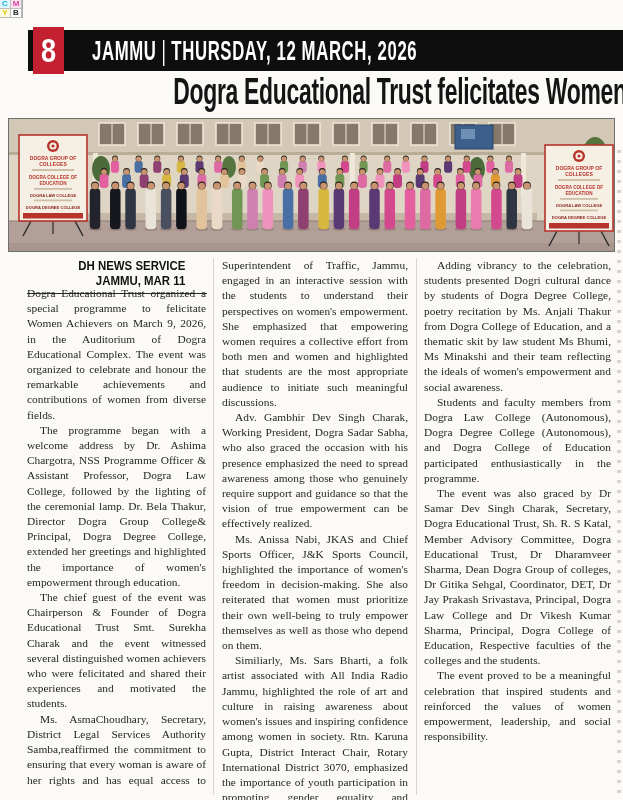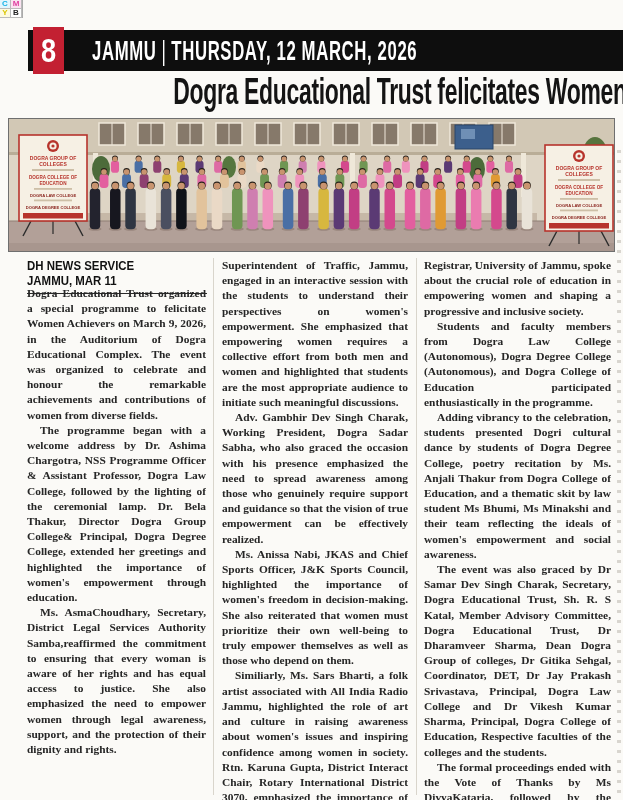--- a/index.html
+++ b/index.html
@@ -50,32 +50,32 @@
     position:absolute;left:8px;top:118px;width:605px;height:132px;
     border:1px solid #6f6f6f;background:#ded5c5;
   }
   .photo svg{display:block;}
   .bt1{font:bold 5px "Liberation Sans",sans-serif;fill:#b7342c;}
   .bt2{font:bold 4.6px "Liberation Sans",sans-serif;fill:#b7342c;}
   .bt3{font:bold 4.1px "Liberation Sans",sans-serif;fill:#8a241e;}
   
   .byline{
     position:absolute;left:27px;top:259px;width:180px;
-    border-bottom:1.5px solid #2a2a2a;padding-bottom:5px;
+    border-bottom:1.5px solid #2a2a2a;padding-bottom:5px;text-align:right;
   }
   .byline div{
     font:bold 13px "Liberation Sans",sans-serif;color:#111;line-height:14.5px;
     transform:scaleX(.88);transform-origin:left center;white-space:nowrap;
   }
   
   .col{
     position:absolute;font-size:11.4px;line-height:15.2px;color:#262626;
     text-align:justify;overflow:hidden;
   }
-  .col p{margin:0;text-indent:13px;font-weight:bold;}
+  .col p{margin:0;text-indent:13px;}
   .col p.flush{text-indent:0;}
   #col1{left:27px;top:286px;width:179px;height:506px;}
   #col2{left:222px;top:258px;width:186px;height:542px;}
   #col3{left:424px;top:258px;width:187px;height:542px;}
   .colrule{position:absolute;top:258px;height:537px;width:1px;background:#d9d5cc;}
   #rule1{left:213px;} #rule2{left:416px;}
   
   .bleed{
     position:absolute;left:617px;top:150px;width:4px;height:645px;opacity:.65;
     background:repeating-linear-gradient(to bottom,#c6c2ba 0 3px,transparent 3px 10px);
@@ -407,32 +407,31 @@
 </div>
 
 <div class="byline">
   <div>DH NEWS SERVICE</div>
   <div>JAMMU, MAR 11</div>
 </div>
 
 <div class="col" id="col1">
     <p class="flush">Dogra Educational Trust organized a special programme to felicitate Women Achievers on March 9, 2026, in the Auditorium of Dogra Educational Complex. The event was organized to celebrate and honour the remarkable achievements and contributions of women from diverse fields.</p>
     <p>The programme began with a welcome address by Dr. Ashima Chargotra, NSS Programme Officer &amp; Assistant Professor, Dogra Law College, followed by the lighting of the ceremonial lamp. Dr. Bela Thakur, Director Dogra Group College&amp; Principal, Dogra Degree College, extended her greetings and highlighted the importance of women's empowerment through education.</p>
+    <p>The chief guest of the event was Chairperson &amp; Founder of Dogra Educational Trust Smt. Surekha Charak and the event witnessed several distinguished women achievers who were felicitated and shared their experiences and motivated the students.</p>
     <p>Ms. AsmaChoudhary, Secretary, District Legal Services Authority Samba,reaffirmed the commitment to ensuring that every woman is aware of her rights and has equal access to justice. She also emphasized the need to empower women through legal awareness, support, and the protection of their dignity and rights.</p>
   </div>
 <div class="col" id="col2">
     <p class="flush">Superintendent of Traffic, Jammu, engaged in an interactive session with the students to understand their perspectives on women's empowerment. She emphasized that empowering women requires a collective effort from both men and women and highlighted that students are the most appropriate audience to initiate such meaningful discussions.</p>
     <p>Adv. Gambhir Dev Singh Charak, Working President, Dogra Sadar Sabha, who also graced the occasion with his presence emphasized the need to spread awareness among those who genuinely require support and guidance so that the vision of true empowerment can be effectively realized.</p>
     <p>Ms. Anissa Nabi, JKAS and Chief Sports Officer, J&amp;K Sports Council, highlighted the importance of women's freedom in decision-making. She also reiterated that women must prioritize their own well-being to truly empower themselves as well as those who depend on them.</p>
     <p>Similiarly, Ms. Sars Bharti, a folk artist associated with All India Radio Jammu, highlighted the role of art and culture in raising awareness about women's issues and inspiring confidence among women in society. Rtn. Karuna Gupta, District Interact Chair, Rotary International District 3070, emphasized the importance of youth participation in promoting gender equality and encouraging leadership among young women. Ms. Uma Katal, Vice Chairperson and Founder of Rich Harvest Schools and Dr. Sumita Sharma, Joint</p>
   </div>
 <div class="col" id="col3">
-    <p class="flush">Registrar, University of Jammu, spoke about the crucial role of education in empowering women and shaping a progressive and inclusive society.</p>
+    <p>Adding vibrancy to the celebration, students presented Dogri cultural dance by students of Dogra Degree College, poetry recitation by Ms. Anjali Thakur from Dogra College of Education, and a thematic skit by law student Ms Bhumi, Ms Minakshi and their team reflecting the ideals of women's empowerment and social awareness.</p>
     <p>Students and faculty members from Dogra Law College (Autonomous), Dogra Degree College (Autonomous), and Dogra College of Education participated enthusiastically in the programme.</p>
-    <p>Adding vibrancy to the celebration, students presented Dogri cultural dance by students of Dogra Degree College, poetry recitation by Ms. Anjali Thakur from Dogra College of Education, and a thematic skit by law student Ms Bhumi, Ms Minakshi and their team reflecting the ideals of women's empowerment and social awareness.</p>
     <p>The event was also graced by Dr Samar Dev Singh Charak, Secretary, Dogra Educational Trust, Sh. R. S Katal, Member Advisory Committee, Dogra Educational Trust, Dr Dharamveer Sharma, Dean Dogra Group of colleges, Dr Gitika Sehgal, Coordinator, DET, Dr Jay Prakash Srivastava, Principal, Dogra Law College and Dr Vikesh Kumar Sharma, Principal, Dogra College of Education, Respective faculties of the colleges and the students.</p>
-    <p>The formal proceedings ended with the Vote of Thanks by Ms DivyaKataria, followed by the National Anthem.</p>
     <p>The event proved to be a meaningful celebration that inspired students and reinforced the values of women empowerment, leadership, and social responsibility.</p>
   </div>
 <div class="colrule" id="rule1"></div>
 <div class="colrule" id="rule2"></div>
 
 <div class="bleed"></div>
 
 </body></html>

